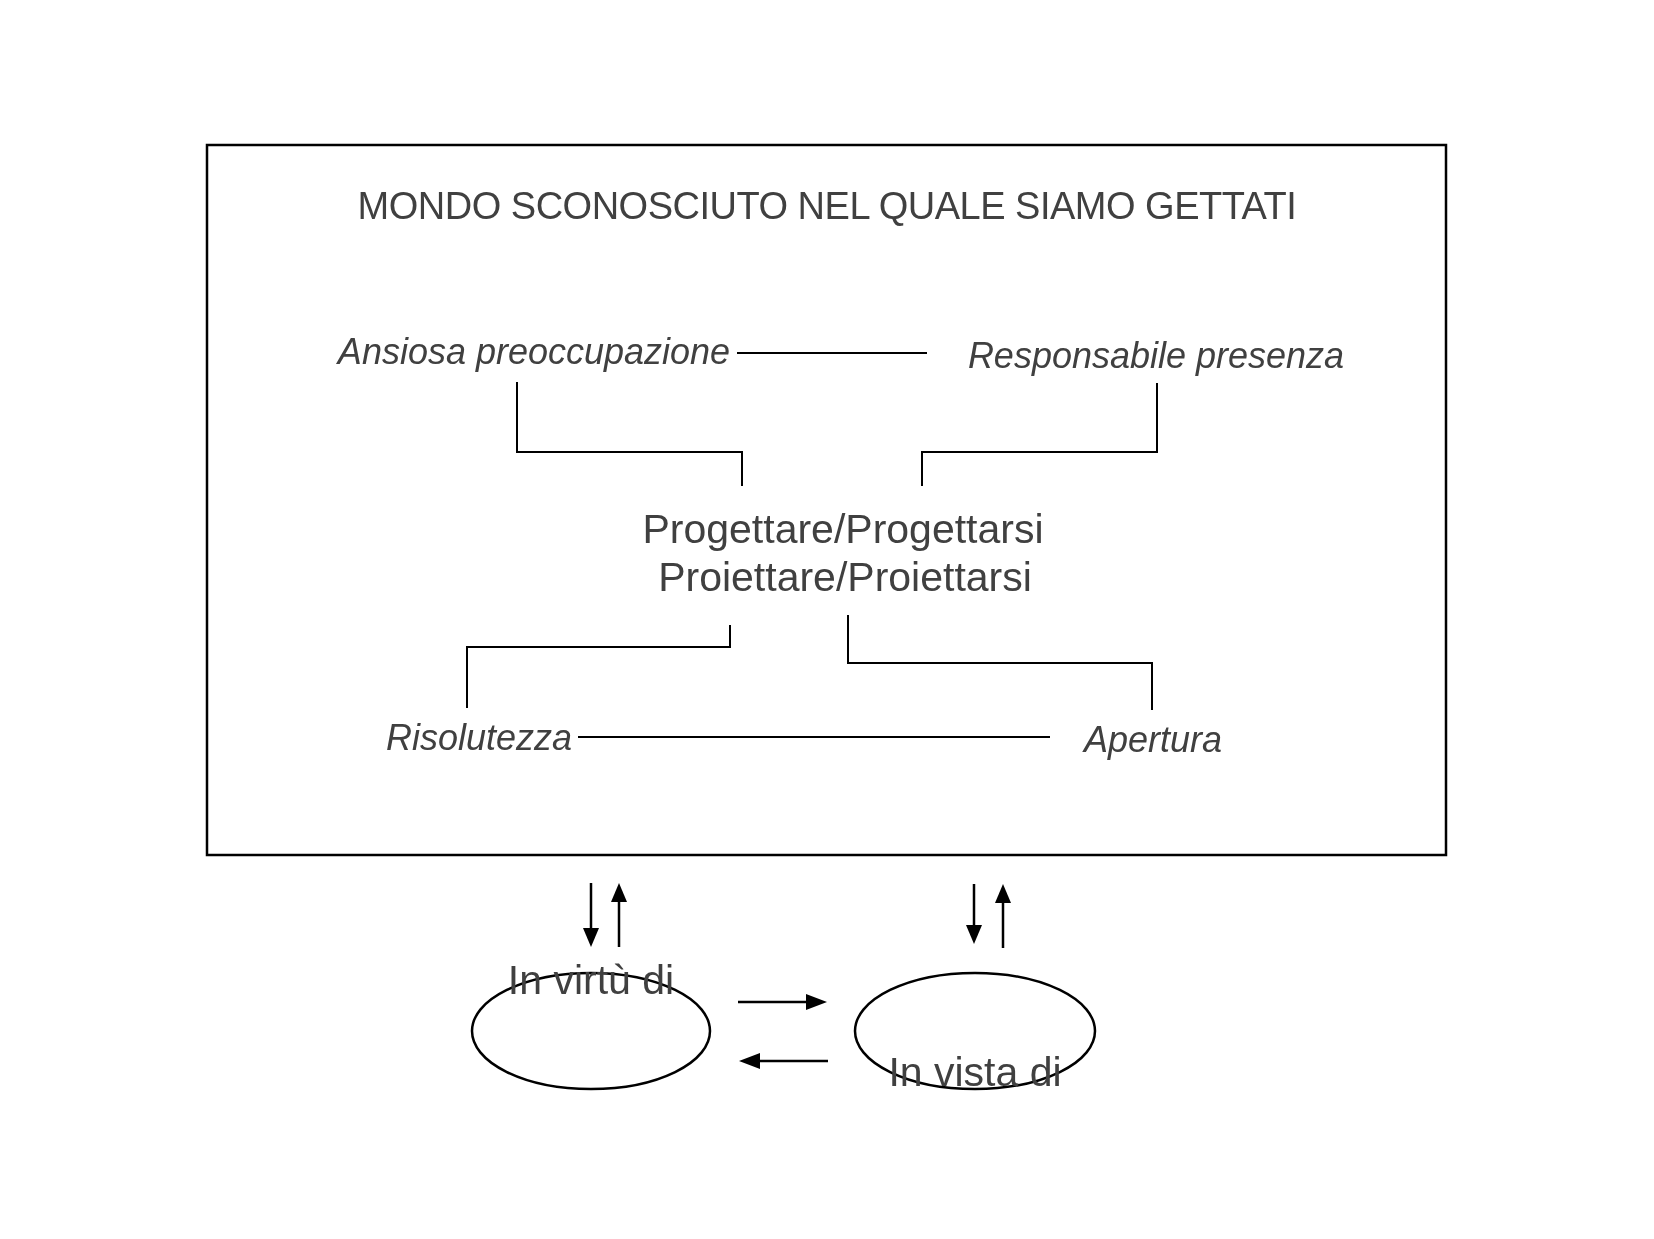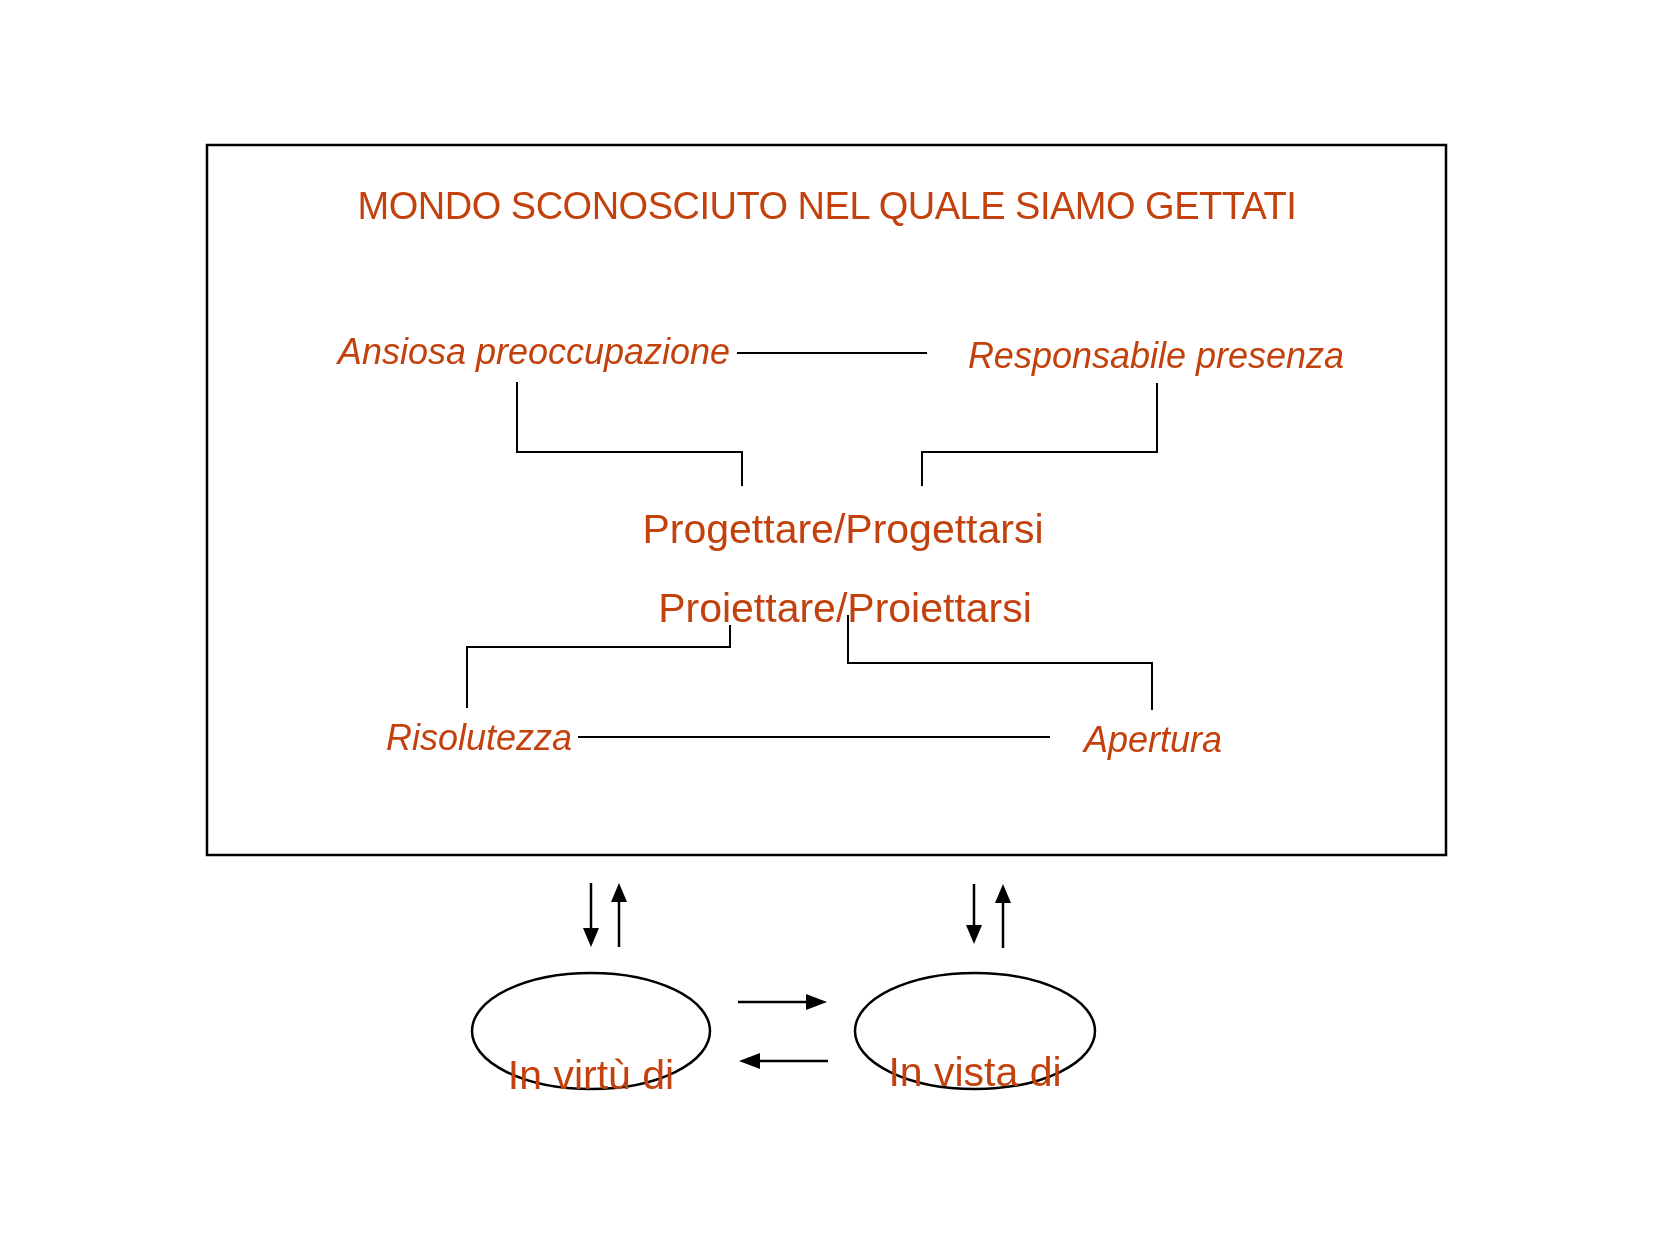--- a/index.html
+++ b/index.html
@@ -20,42 +20,42 @@
     position: absolute;
     left: 0;
     top: 0;
     width: 1654px;
     height: 1239px;
   }
   .label {
     position: absolute;
     transform: translate(-50%, -50%);
     white-space: nowrap;
-    color: #c2410c;
+    color: #404040;
   }
   .title {
     left: 827px;
     top: 206px;
     font-size: 38px;
     letter-spacing: -0.5px;
   }
   .ital {
     font-style: italic;
     font-size: 36px;
   }
   .mid {
     font-size: 41px;
   }
   .lab-ansiosa      { left: 515px;  top: 352px; margin-left: 19px; }
   .lab-responsabile { left: 1156px; top: 356px; }
   .lab-progettare   { left: 843px;  top: 529px; }
-  .lab-proiettare   { left: 845px;  top: 608px; }
+  .lab-proiettare   { left: 845px;  top: 577px; }
   .lab-risolutezza  { left: 465px;  top: 738px; margin-left: 14px; }
   .lab-apertura     { left: 1153px; top: 740px; text-align: right; }
-  .lab-virtu        { left: 591px;  top: 1075px; font-size: 41px; }
+  .lab-virtu        { left: 591px;  top: 980px; font-size: 41px; }
   .lab-vista        { left: 975px;  top: 1032px; font-size: 41px; margin-top: 40px; }
 </style>
 </head>
 <body>
 
 <div id="stage">
 
   <svg id="diagram-lines" viewBox="0 0 1654 1239" xmlns="http://www.w3.org/2000/svg">
 
     <rect x="207" y="145" width="1239" height="710" fill="none" stroke="#000000" stroke-width="2.5"></rect>

